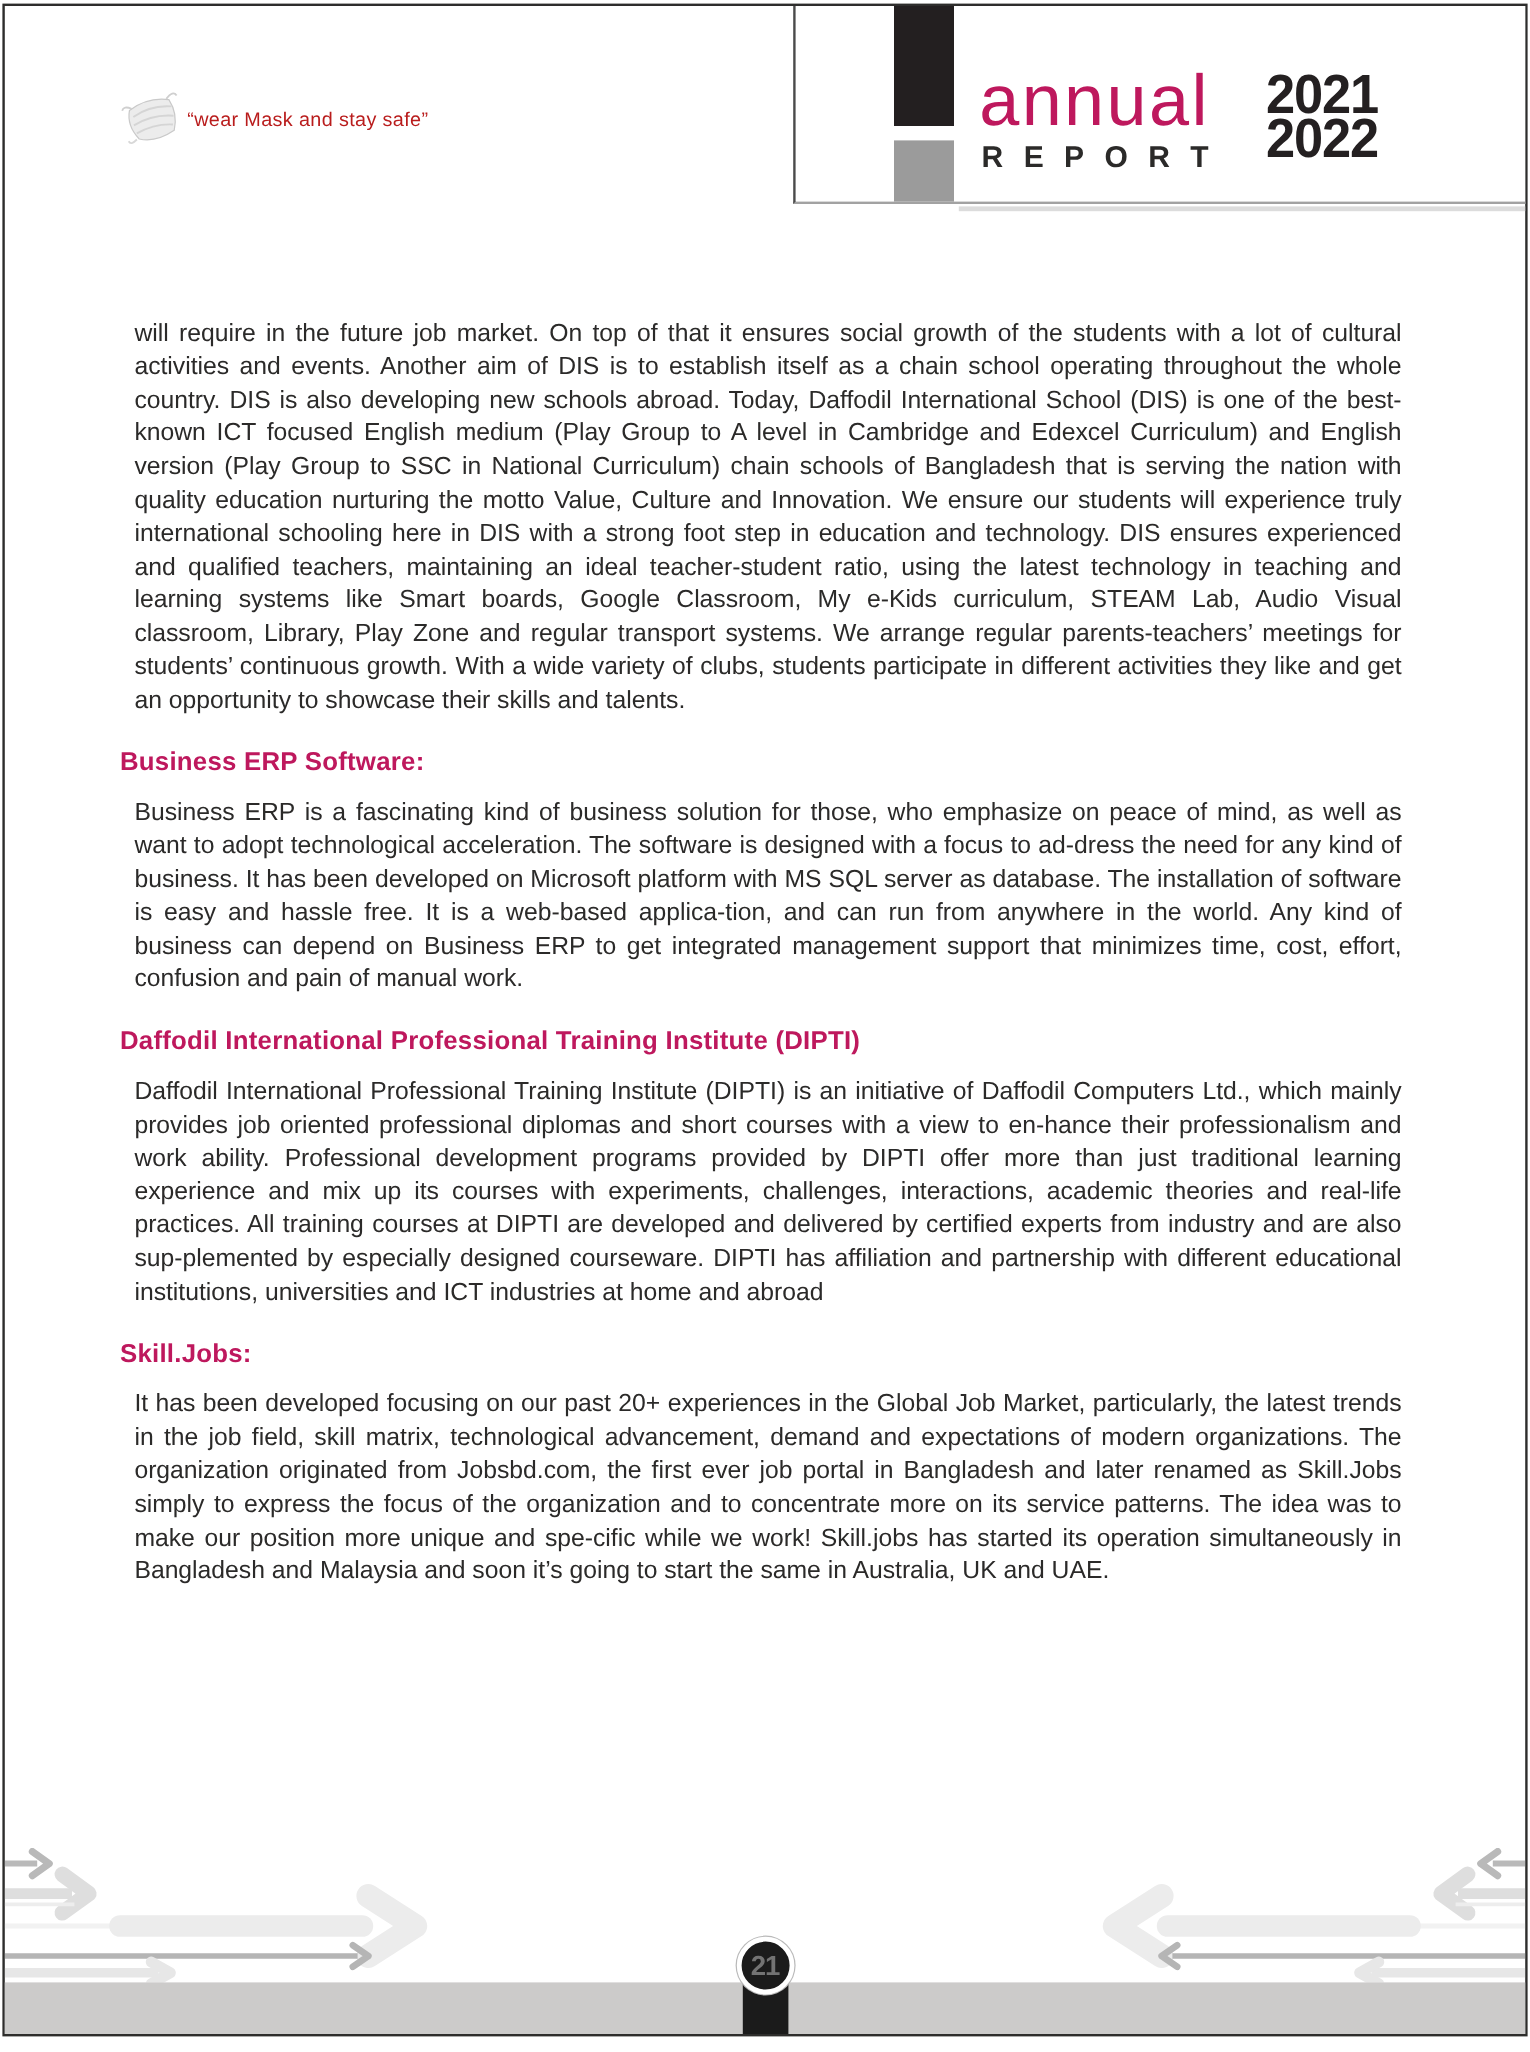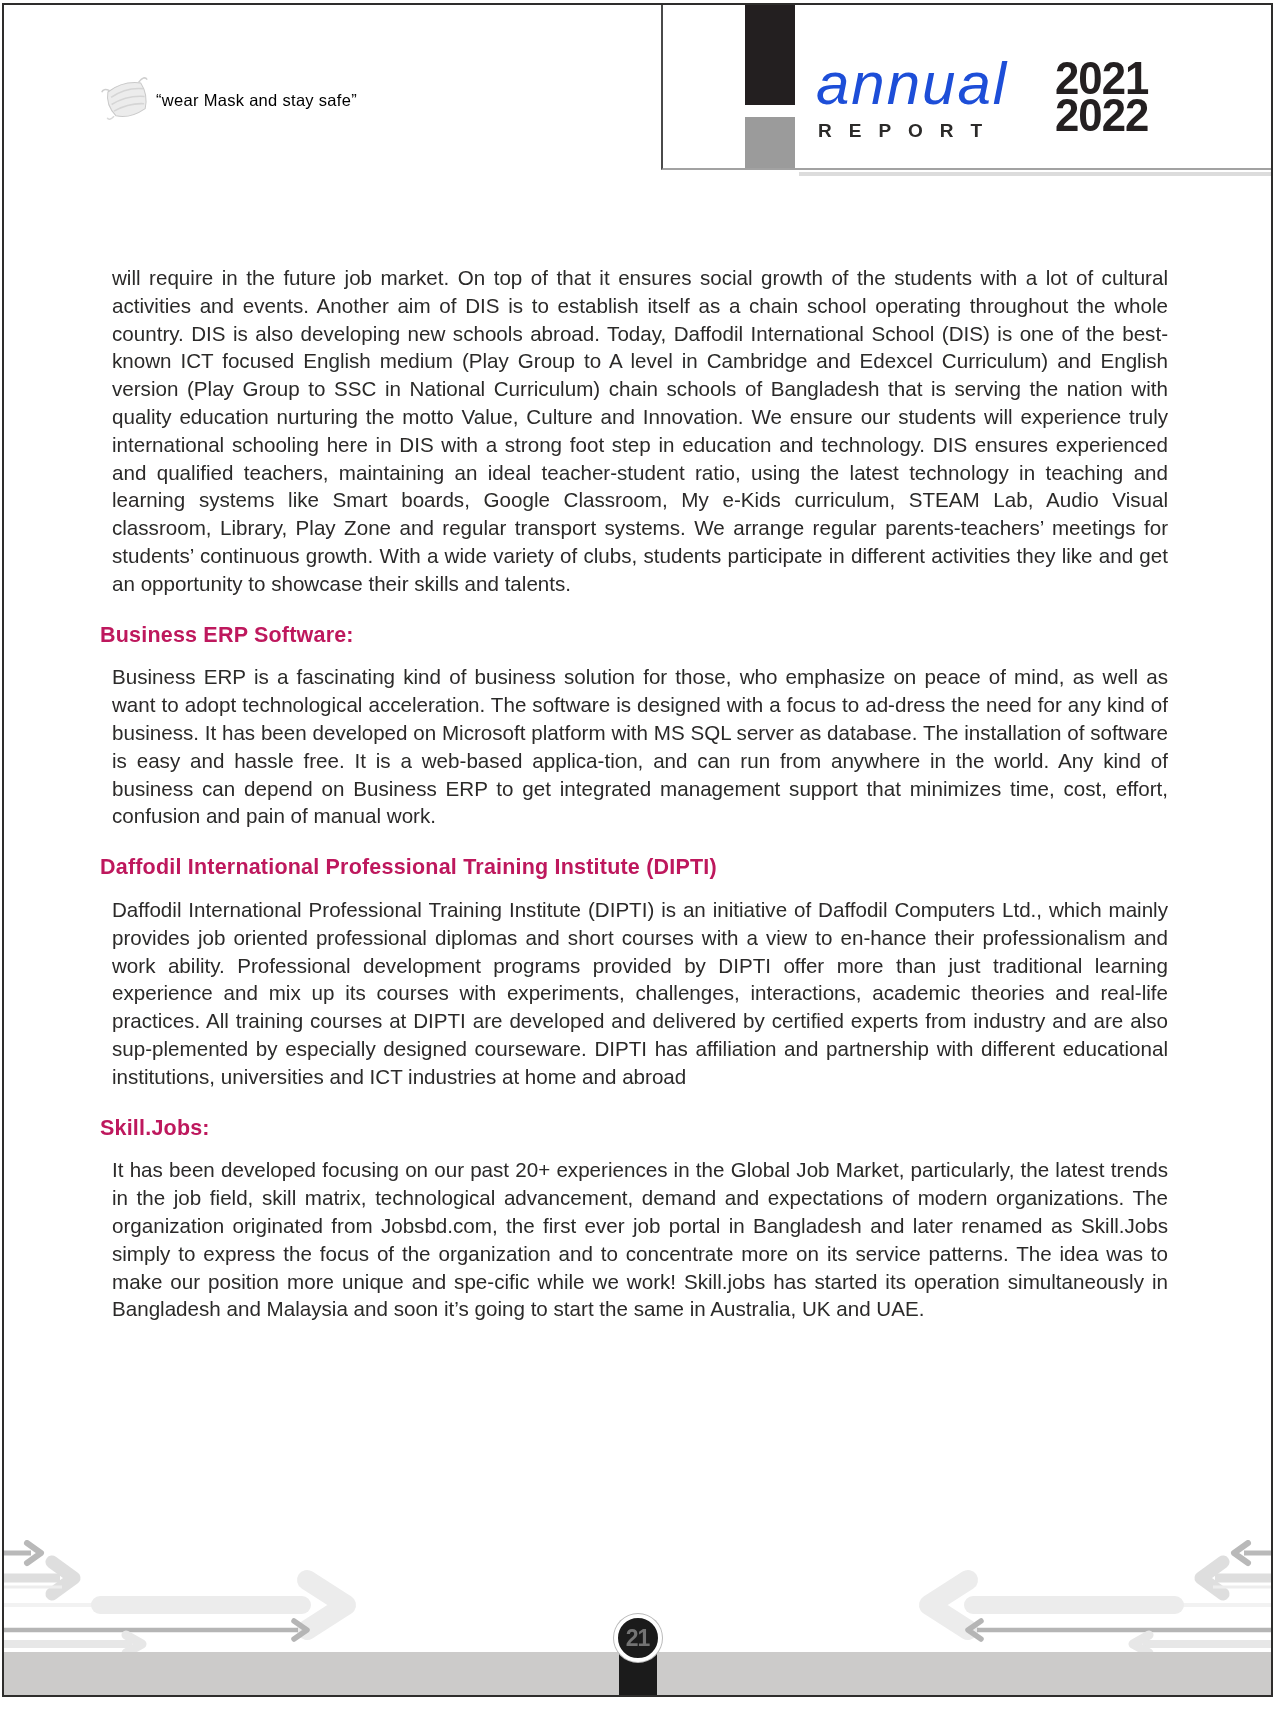--- a/index.html
+++ b/index.html
@@ -19,35 +19,35 @@
     box-sizing:border-box;
   }
   .masthead-shadow{
     position:absolute;left:795px;right:0;top:167px;height:4px;background:#dcdcdc;
   }
   .block-black{position:absolute;left:82px;top:0;width:50px;height:100px;}
   .block-gray{position:absolute;left:82px;top:112px;width:50px;height:51px;}
   .logo-annual{
     position:absolute;left:153px;top:48px;width:224px;
     font-size:60px;font-weight:300;letter-spacing:2px;line-height:62px;
-    color:#1d4ed8;text-align:justify;font-style:italic;
+    color:#be185d;text-align:justify;
   }
   .logo-report{
     position:absolute;left:155px;top:113px;width:216px;
-    font-size:19px;font-weight:700;letter-spacing:17px;line-height:26px;
+    font-size:25px;font-weight:700;letter-spacing:17px;line-height:26px;
     color:#2b2a29;white-space:nowrap;overflow:hidden;
   }
   .logo-years{
     position:absolute;left:392px;top:55px;
     font-size:46px;font-weight:800;line-height:37px;letter-spacing:-1px;
     color:#242021;transform:scaleX(0.95);transform-origin:left top;
   }
   .mask-note{position:absolute;left:98px;top:66px;width:330px;height:54px;}
   .mask-note .caption{
-    position:absolute;left:54px;top:20px;font-size:16.5px;color:#000000;letter-spacing:0.3px;
+    position:absolute;left:54px;top:20px;font-size:16.5px;color:#b91c1c;letter-spacing:0.3px;
   }
   
   .content{
     position:absolute;left:96px;top:247px;width:1080px;
     font-size:20.6px;line-height:27.8px;text-align:justify;color:#2b2a29;
   }
   .content p{margin:12px;}
   .content p + h3{margin-top:24px;}
   .content h3{
     margin:24px 0 14px 0;font-size:21.5px;font-weight:700;color:#be185d;

